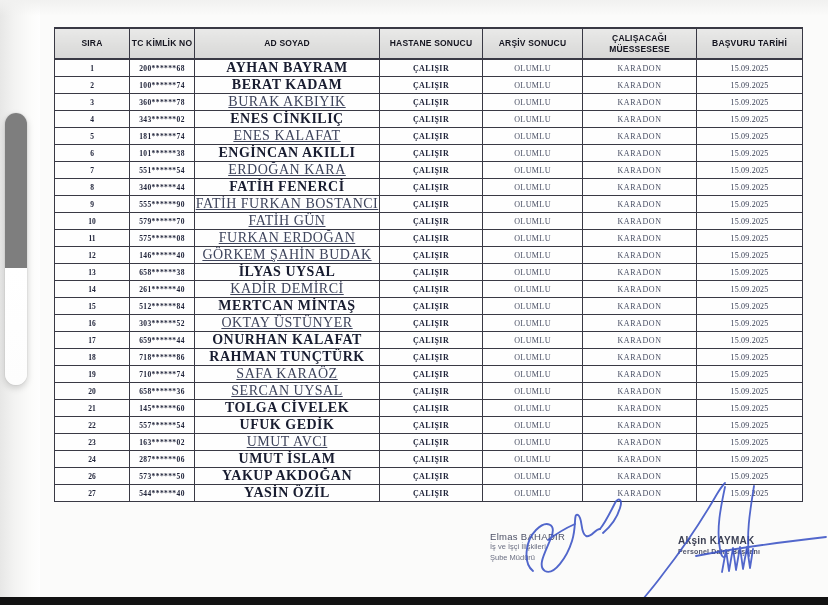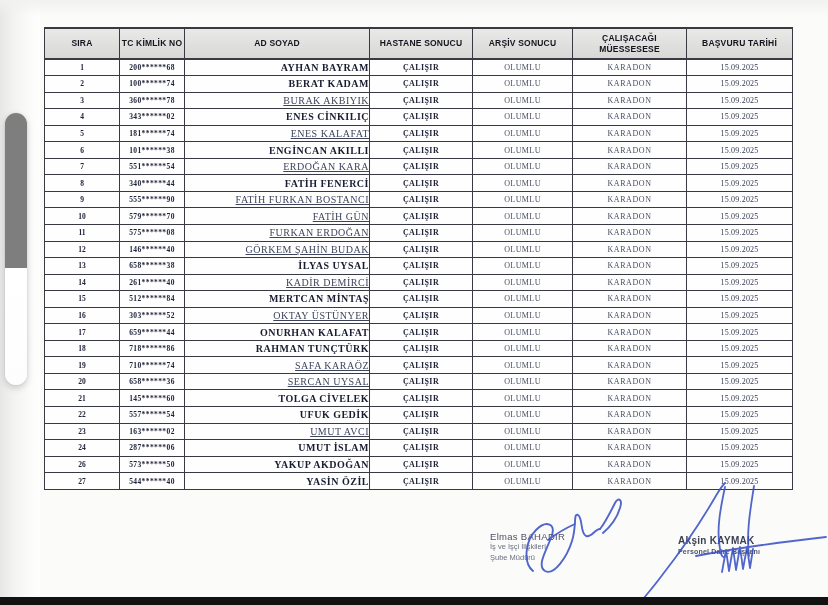--- a/index.html
+++ b/index.html
@@ -21,42 +21,42 @@
     pointer-events:none;
   }
   
   .scroll-pill{
     position:absolute; left:5px; top:113px; width:22px; height:272px;
     border-radius:12px;
     background:linear-gradient(to bottom,#7e7e7e 0%,#7e7e7e 57%,#ffffff 57%,#fdfdfd 100%);
     box-shadow:0 3px 7px rgba(0,0,0,.18), 0 0 0 1px rgba(0,0,0,.03);
   }
   
-  .doc-table-wrap{ position:absolute; left:44px; top:27px; width:748px; height:576px; }
+  .doc-table-wrap{ position:absolute; left:54px; top:27px; width:748px; height:576px; }
   table{
     width:748px; height:463px; table-layout:fixed; border-collapse:collapse;
     background:#fefefe;
   }
   th,td{
     border:1px solid #393944;
     text-align:center; vertical-align:middle;
     overflow:hidden; white-space:nowrap;
     color:#20243a;
   }
   thead th{
     border-width:2px 1px 2px 1px;
     background:linear-gradient(to bottom,#e9e9e8,#d7d7d6);
     font-family:"Liberation Sans", sans-serif;
     font-size:8.5px; font-weight:bold; letter-spacing:.2px;
     color:#14141f; white-space:normal; line-height:1.25; height:31px;
   }
   tbody td{ height:15px; font-size:8px; }
   td.c-sira{ font-weight:bold; font-size:7.5px; }
   td.c-tc{ font-weight:bold; letter-spacing:.4px; font-size:7.5px; }
-  td.c-name{ font-size:10px; letter-spacing:.5px;text-align:right; }
+  td.c-name{ font-size:14px; letter-spacing:.5px; }
   tr.r-bold td.c-name{ font-weight:bold; color:#181c30; }
   tr.r-light td.c-name{ font-weight:normal; color:#3e445c;text-decoration:underline; }
   td.c-has{ font-weight:bold; letter-spacing:.4px; }
   td.c-ars{ color:#474d62; letter-spacing:.4px; }
   td.c-mue{ color:#474d62; letter-spacing:.6px; }
   td.c-tar{ color:#343a50; letter-spacing:.2px;margin-left:32px; }
   
   .sig-block{ position:absolute; text-align:left; font-family:"Liberation Sans", sans-serif; }
   .sig-left{ left:490px; top:531px; width:165px; }
   .sig-left .sig-name{ font-size:9.5px; color:#4d5166; letter-spacing:.3px; }

